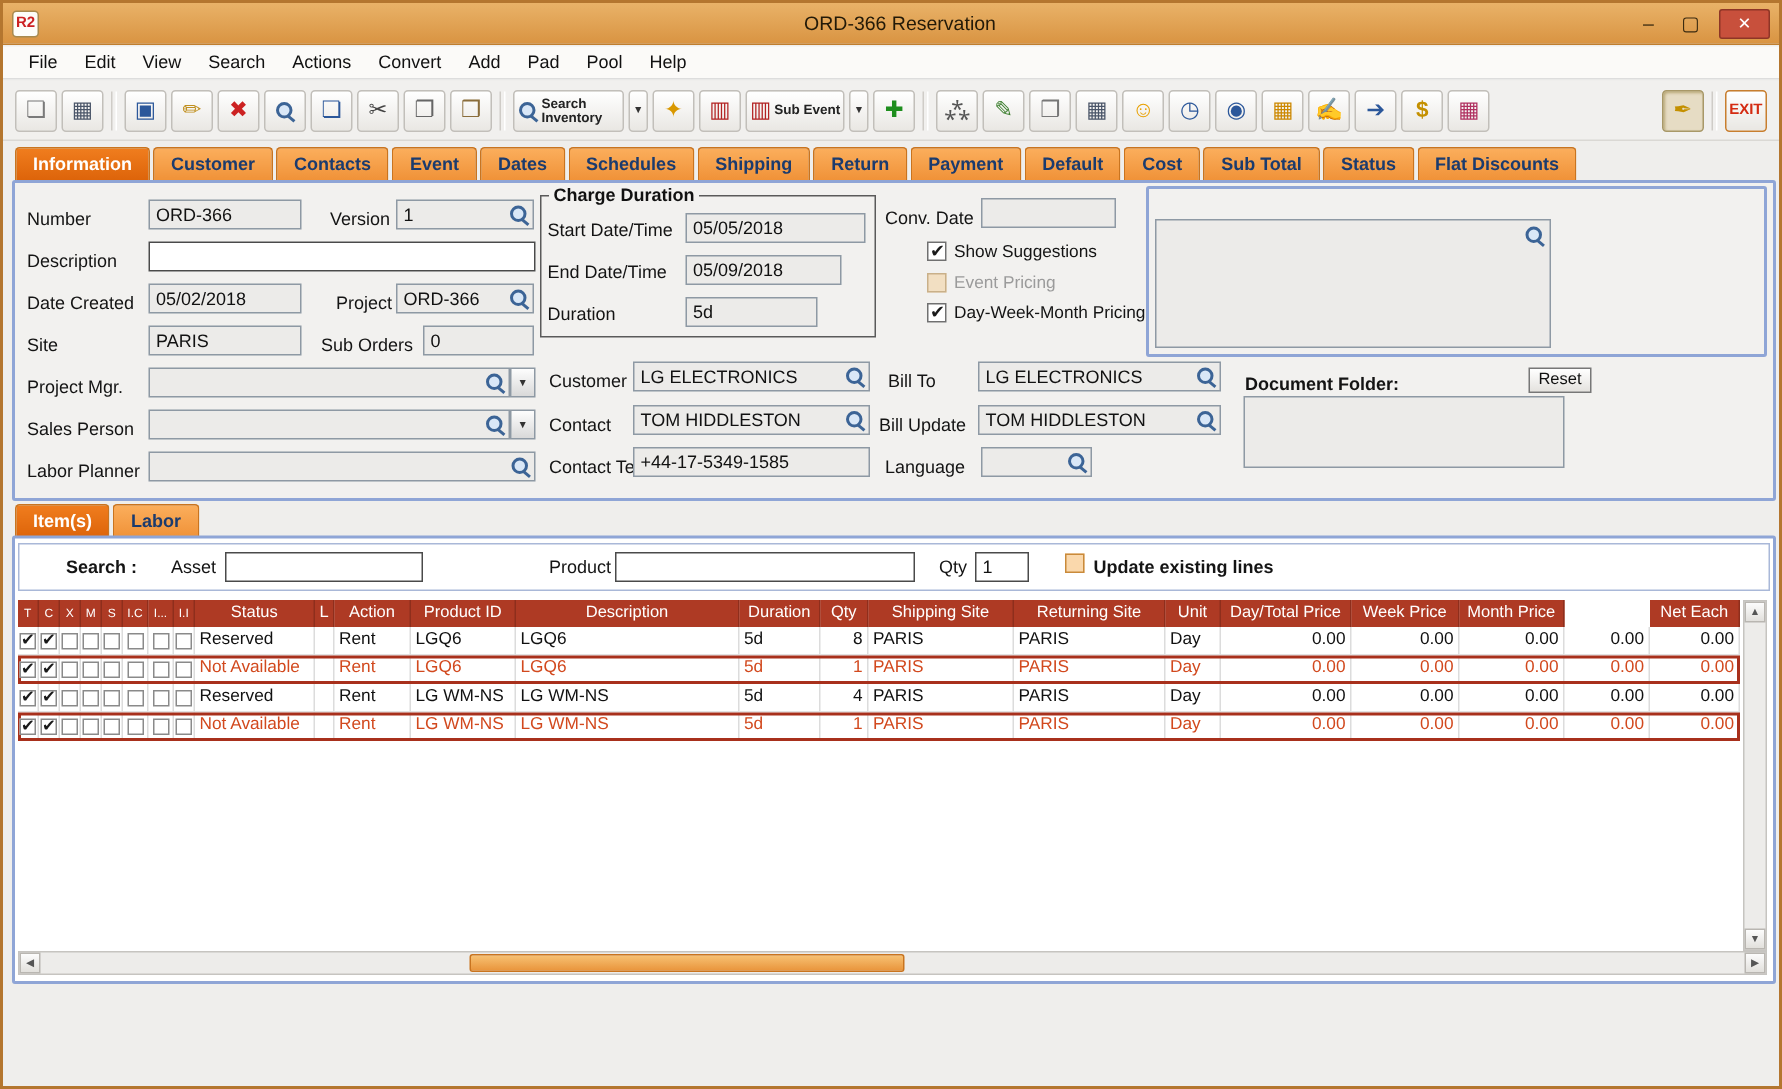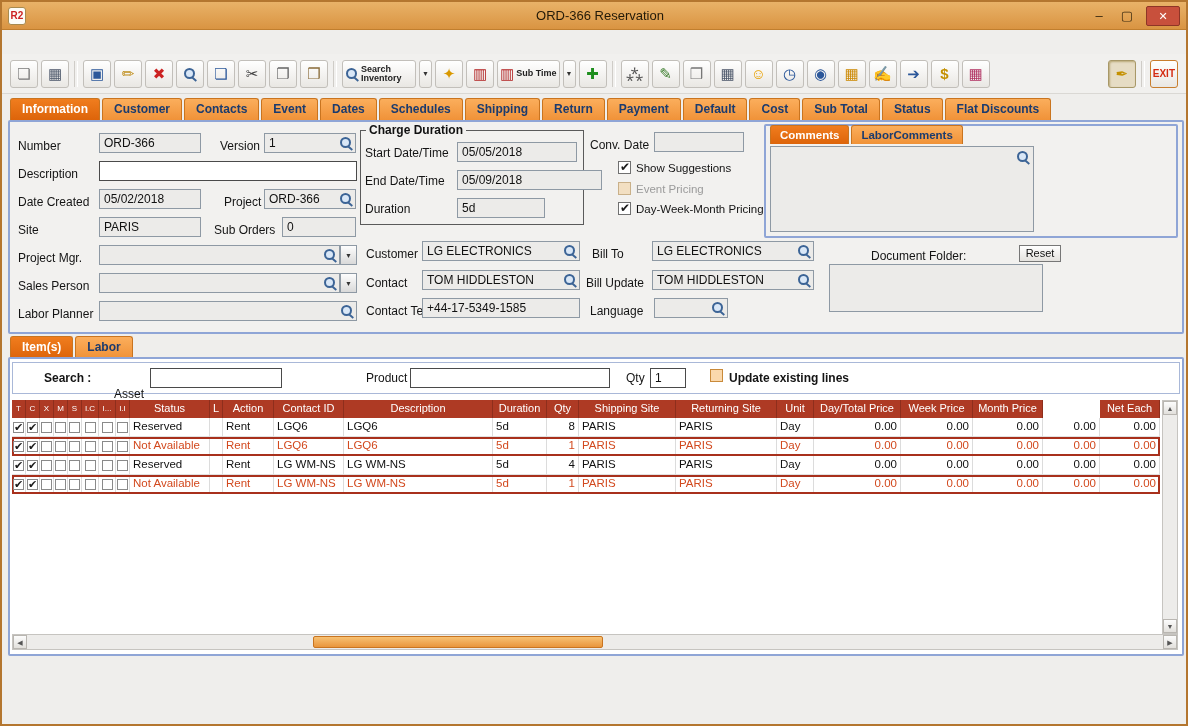--- a/index.html
+++ b/index.html
@@ -126,20 +126,32 @@
   <div class="titlebar">
     <div class="appicon">R2</div>
     <div class="title-text">ORD-366 Reservation</div>
     <div class="winbtns">
       <div class="winbtn">–</div>
       <div class="winbtn">▢</div>
       <div class="winbtn close">✕</div>
     </div>
   </div>
 
+  <div class="menubar" id="menubar">
+      <div class="menu-item">File</div>
+      <div class="menu-item">Edit</div>
+      <div class="menu-item">View</div>
+      <div class="menu-item">Search</div>
+      <div class="menu-item">Actions</div>
+      <div class="menu-item">Convert</div>
+      <div class="menu-item">Add</div>
+      <div class="menu-item">Pad</div>
+      <div class="menu-item">Pool</div>
+      <div class="menu-item">Help</div>
+    </div>
 
   <div class="toolbar" id="toolbar">
       <div class="tbtn">
         <span class="tglyph" style="color: rgb(122, 122, 122);">❏</span>
       </div>
       <div class="tbtn">
         <span class="tglyph" style="color: rgb(74, 85, 104);">▦</span>
       </div>
       <div class="tsep"></div>
       <div class="tbtn">
@@ -173,21 +185,21 @@
       </div>
       <div class="tbtn ddsmall">▼</div>
       <div class="tbtn">
         <span class="tglyph" style="color: rgb(217, 152, 0);">✦</span>
       </div>
       <div class="tbtn">
         <span class="tglyph" style="color: rgb(178, 34, 34);">▥</span>
       </div>
       <div class="tbtn">
         <span class="tglyph" style="color: rgb(178, 34, 34);">▥</span>
-        <span class="tlabel">Sub Time</span>
+        <span class="tlabel">Sub Event</span>
       </div>
       <div class="tbtn ddsmall">▼</div>
       <div class="tbtn">
         <span class="tglyph" style="color: rgb(30, 142, 30);">✚</span>
       </div>
       <div class="tsep"></div>
       <div class="tbtn">
         <span class="tglyph" style="color: rgb(85, 85, 85);">⁂</span>
       </div>
       <div class="tbtn">
@@ -306,21 +318,21 @@
       <span class="mag"></span>
     </div>
 
   <div class="group" style="left:358px;top:128px;width:224px;height:95px;"></div>
   <span class="group-title" style="left:364px;top:121px;">Charge Duration</span>
   <span class="lbl" style="left:363px;top:144px;">Start Date/Time</span>
   <div class="fld" style="left:455px;top:140px;width:120px;">
       <span class="fv">05/05/2018</span>
     </div>
   <span class="lbl" style="left:363px;top:172px;">End Date/Time</span>
-  <div class="fld" style="left:455px;top:168px;width:145px;">
+  <div class="fld" style="left:455px;top:168px;width:104px;">
       <span class="fv">05/09/2018</span>
     </div>
   <span class="lbl" style="left:363px;top:200px;">Duration</span>
   <div class="fld" style="left:455px;top:196px;width:88px;">
       <span class="fv">5d</span>
     </div>
 
   <span class="lbl" style="left:588px;top:136px;">Conv. Date</span>
   <div class="fld" style="left:652px;top:130px;width:90px;">
       <span class="fv"></span>
@@ -359,41 +371,37 @@
   <div class="fld" style="left:420px;top:296px;width:158px;">
       <span class="fv">+44-17-5349-1585</span>
     </div>
   <span class="lbl" style="left:588px;top:302px;">Language</span>
   <div class="fld" style="left:652px;top:296px;width:74px;">
       <span class="fv"></span>
       <span class="mag"></span>
     </div>
 
   <div class="panel" id="comments-panel"></div>
-  <div class="tabs" id="comments-tabs">
-      <div class="tab sel">Comments</div>
-      <div class="tab">LaborComments</div>
-    </div>
   <div class="comments-box">
     <span></span>
     <span class="mag"></span>
   </div>
-  <span class="lbl" style="left:869px;top:247px;">Document Folder:</span>
+  <span class="lbl" style="left:828px;top:247px;font-weight:bold;">Document Folder:</span>
   <div class="reset-btn">Reset</div>
   <div class="docfolder-box"></div>
 
   <div class="tabs" id="items-tabs">
       <div class="tab sel">Item(s)</div>
       <div class="tab">Labor</div>
     </div>
   <div class="panel" id="items-panel"></div>
 
   <div class="search-row"></div>
   <span class="lbl b" style="left:42px;top:369px;">Search :</span>
-  <span class="lbl" style="left:112px;top:369px;margin-top:16px;">Asset</span>
+  <span class="lbl" style="left:112px;top:369px;">Asset</span>
   <div class="fld white" style="left:148px;top:366px;width:132px;">
       <span class="fv"></span>
     </div>
   <span class="lbl" style="left:364px;top:369px;">Product</span>
   <div class="fld white" style="left:408px;top:366px;width:200px;">
       <span class="fv"></span>
     </div>
   <span class="lbl" style="left:624px;top:369px;">Qty</span>
   <div class="fld white" style="left:648px;top:366px;width:36px;">
       <span class="fv">1</span>
@@ -406,21 +414,21 @@
       <div class="gh cbh" style="width: 14px;">C</div>
       <div class="gh cbh" style="width: 14px;">X</div>
       <div class="gh cbh" style="width: 14px;">M</div>
       <div class="gh cbh" style="width: 14px;">S</div>
       <div class="gh cbh" style="width: 17px;">I.C</div>
       <div class="gh cbh" style="width: 17px;">I...</div>
       <div class="gh cbh" style="width: 14px;">I.I</div>
       <div class="gh" style="width: 80px;">Status</div>
       <div class="gh" style="width: 13px;">L</div>
       <div class="gh" style="width: 51px;">Action</div>
-      <div class="gh" style="width: 70px;">Contact ID</div>
+      <div class="gh" style="width: 70px;">Product ID</div>
       <div class="gh" style="width: 149px;">Description</div>
       <div class="gh" style="width: 54px;">Duration</div>
       <div class="gh" style="width: 32px;">Qty</div>
       <div class="gh" style="width: 97px;">Shipping Site</div>
       <div class="gh" style="width: 101px;">Returning Site</div>
       <div class="gh" style="width: 37px;">Unit</div>
       <div class="gh" style="width: 87px;">Day/Total Price</div>
       <div class="gh" style="width: 72px;">Week Price</div>
       <div class="gh" style="width: 70px;">Month Price</div>
       <div class="gh" style="width: 57px; margin-top: 32px;">Discount</div>

